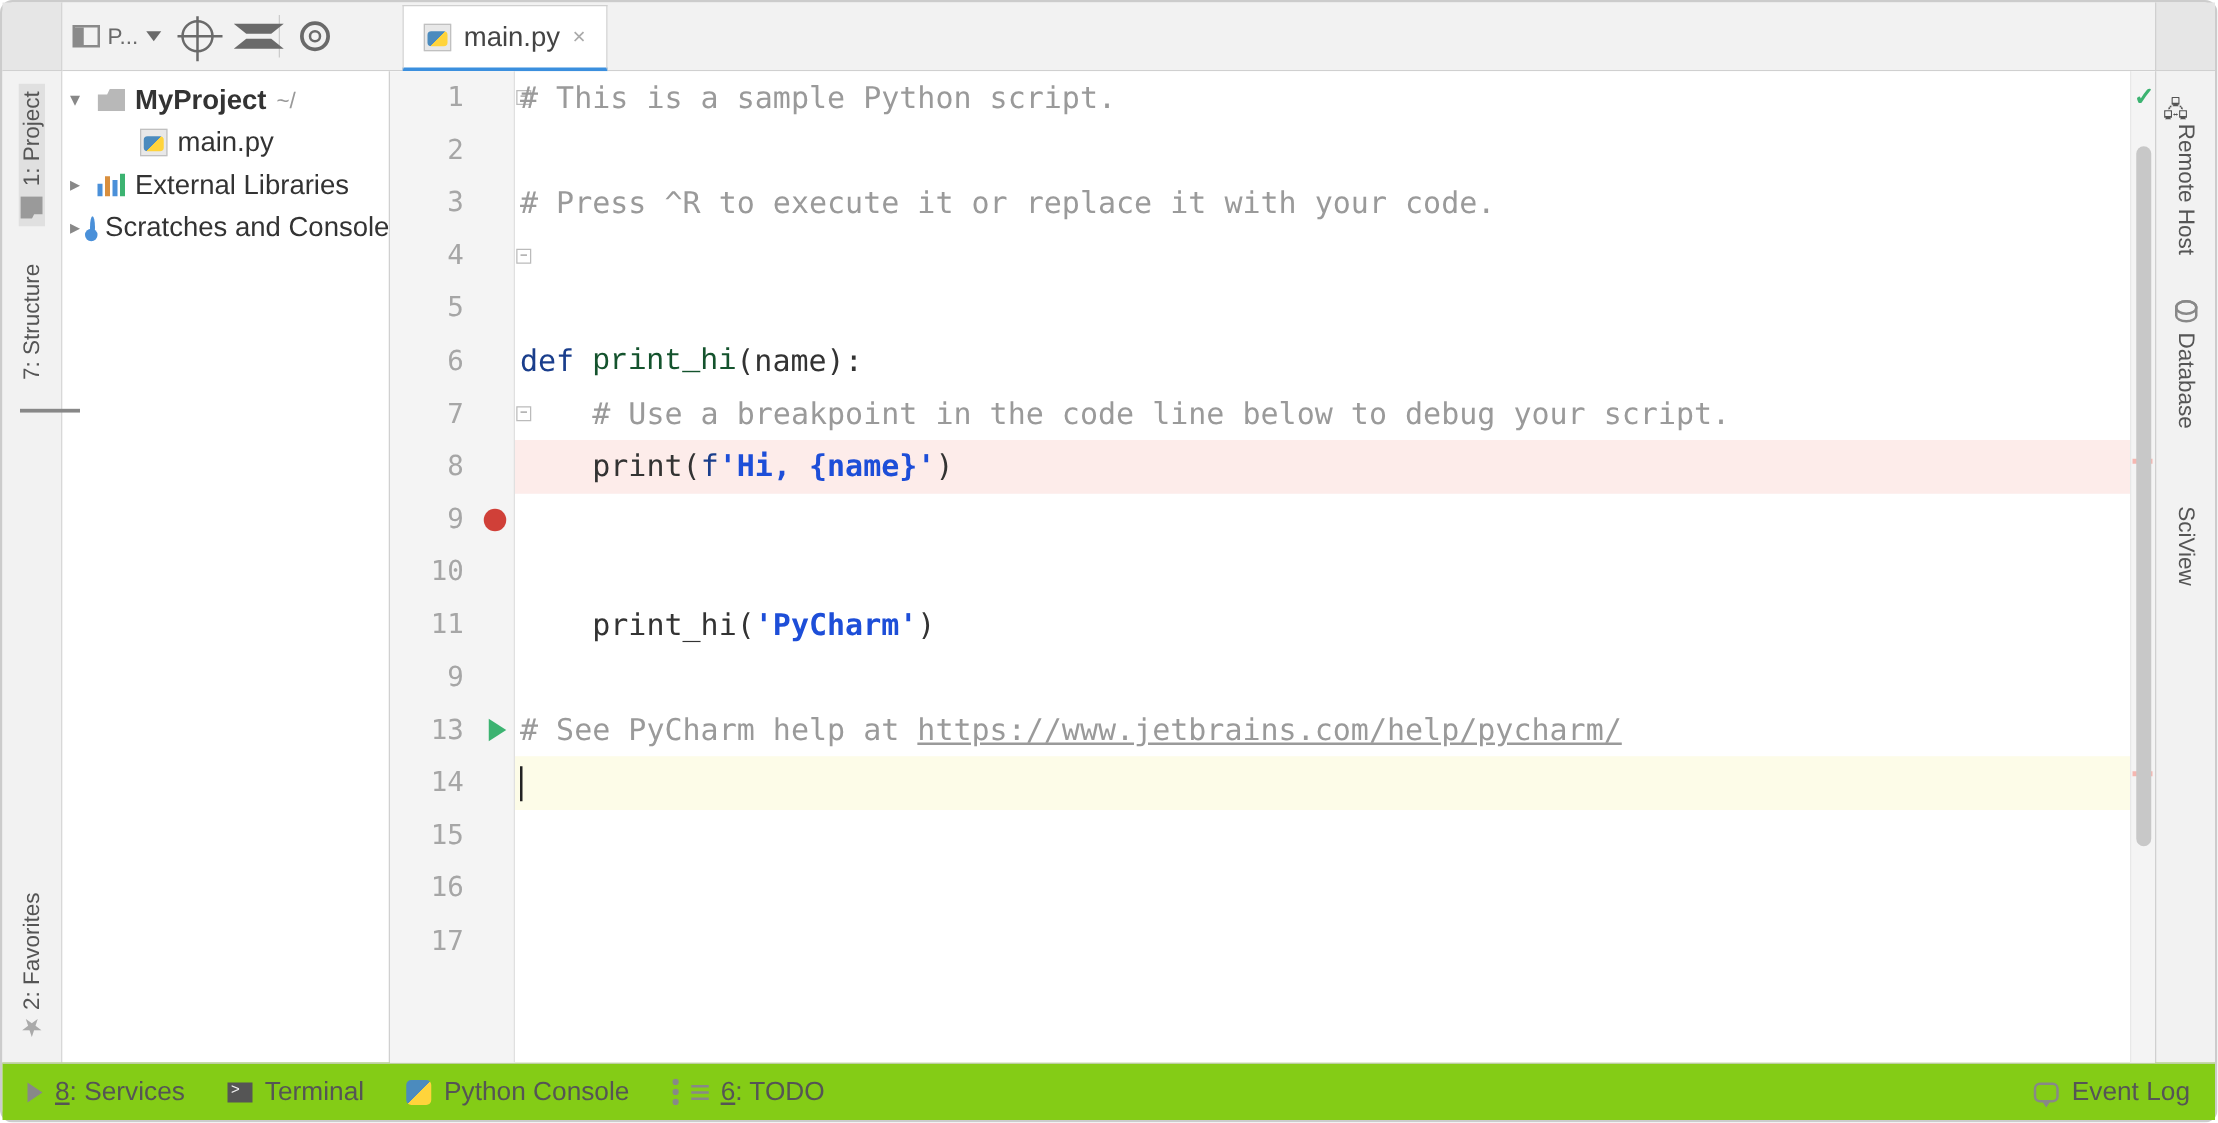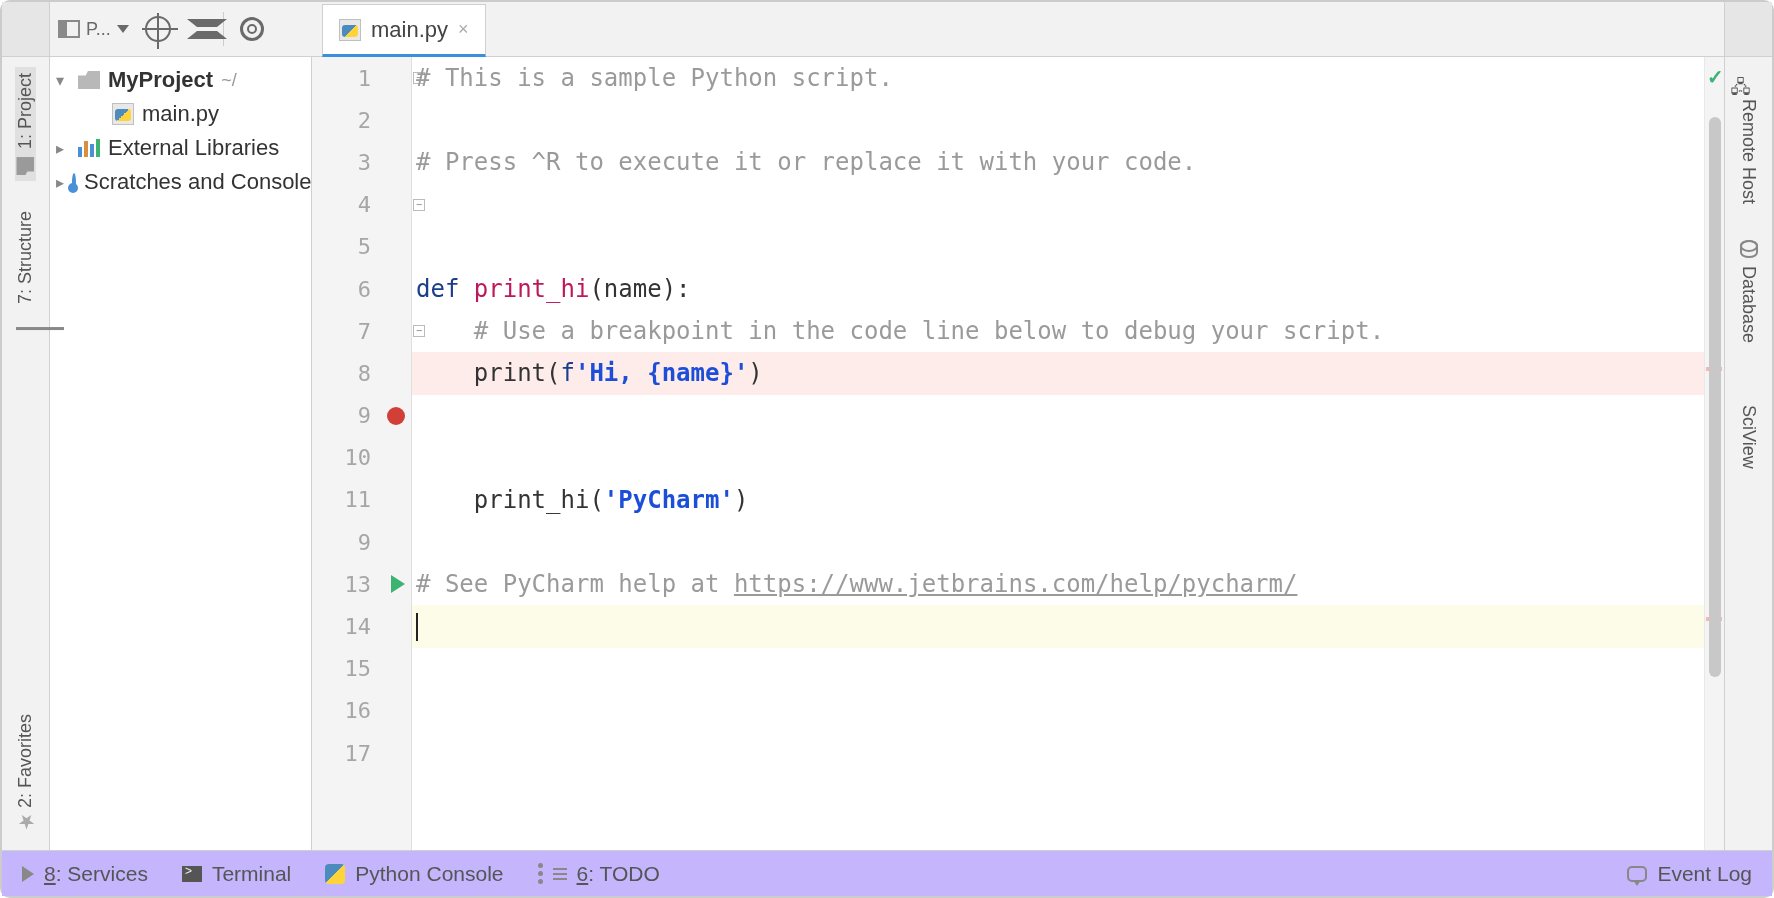--- a/index.html
+++ b/index.html
@@ -219,40 +219,40 @@
   }
   .code .line {
     height:42.2px;display:flex;align-items:center;
     white-space:pre;
     padding-left:4px;
   }
   .code .line.hl-bp{background:#fdecea;}
   .code .line.hl-cur{background:#fdfce8;}
   .c-comment{color:#9a9a9a;}
   .c-kw{color:#1a3e8c;}
-  .c-fn{color:#be185d;}
+  .c-fn{color:#14532d;font-family:Liberation Mono, monospace;}
   .c-str{color:#1d4ed8;font-weight:600;}
   .c-fpre{color:#1a3e8c;}
   .c-url{text-decoration:underline;}
   .caret{display:inline-block;width:2px;height:28px;background:#222;vertical-align:middle;}
 
   .editor-right-gutter{
     flex:0 0 20px;background:#f4f4f4;border-left:1px solid #e8e8e8;position:relative;
   }
   .ok-check{position:absolute;top:8px;left:2px;color:#3cb371;font-size:20px;font-weight:bold;}
   .scroll-thumb{
     position:absolute;right:3px;top:60px;width:12px;height:560px;
     background:#c8c8c8;border-radius:6px;
   }
   .err-mark{position:absolute;right:2px;width:16px;height:4px;background:#f5b7b1;}
 
   
   .bottom-bar{
     flex:0 0 46px;height:46px;
-    background:#c4b5fd;border-top:1px solid #d0d0d0;
+    background:#84cc16;border-top:1px solid #d0d0d0;
     display:flex;align-items:center;gap:34px;
     padding:0 20px;font-size:21px;color:#555;
   }
   .bottom-bar .push{flex:1;}
   .bottom-item{display:flex;align-items:center;gap:10px;cursor:pointer;}
   .u{text-decoration:underline;}
   .play-ico{width:0;height:0;border-top:8px solid transparent;border-bottom:8px solid transparent;border-left:12px solid #888;}
   .term-ico{width:20px;height:16px;background:#555;position:relative;}
   .term-ico::after{content:">";position:absolute;left:3px;top:-2px;color:#f2f2f2;font-size:12px;}
   .pycon-ico{width:20px;height:20px;background:linear-gradient(135deg,#4b8bbe 50%,#ffd43b 50%);border-radius:4px;}

